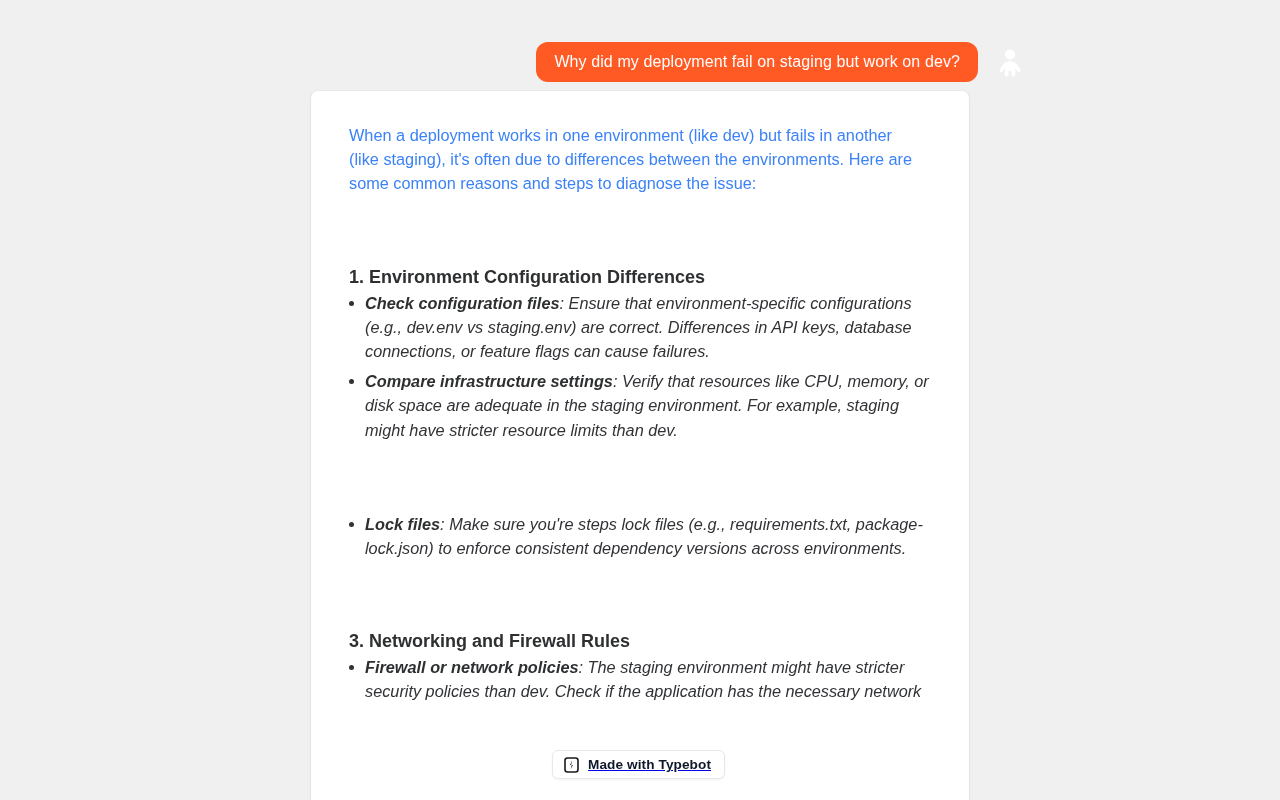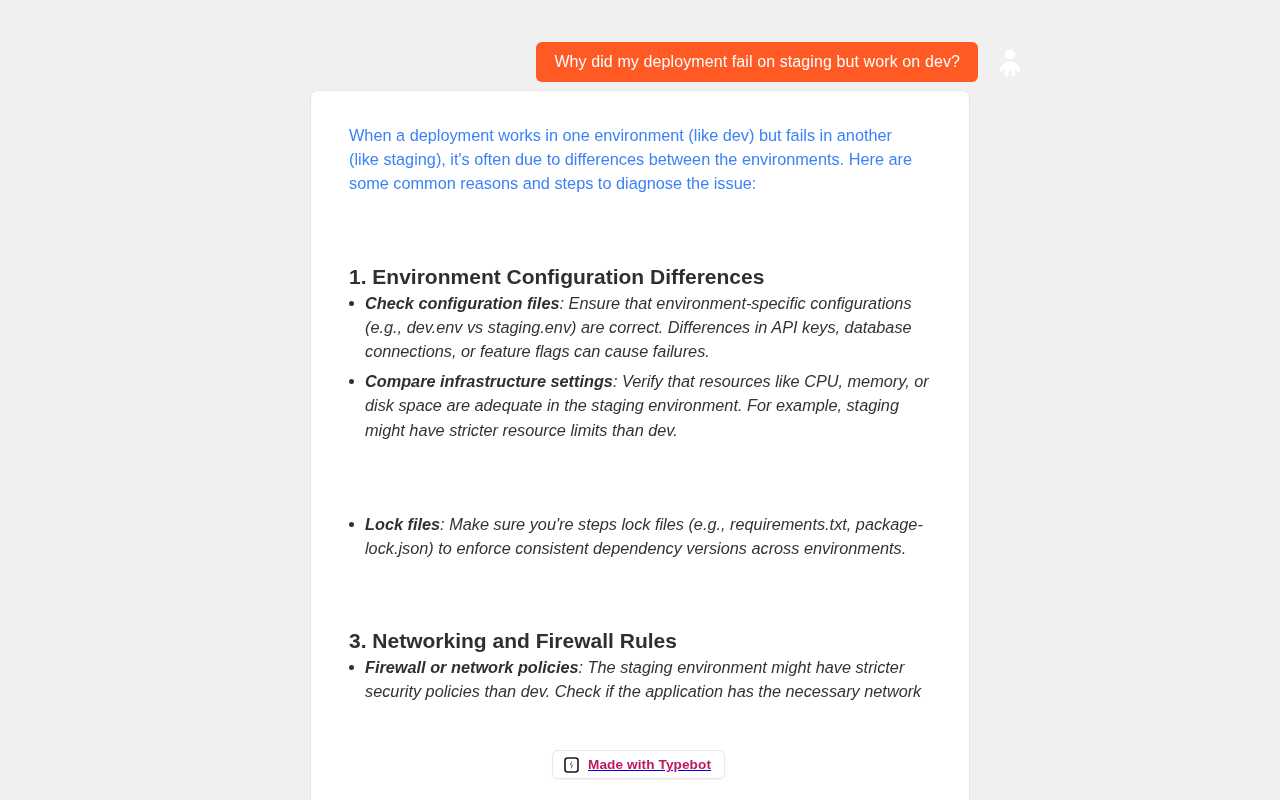--- a/index.html
+++ b/index.html
@@ -35,21 +35,21 @@
     justify-content: flex-end;
     gap: 12px;
   }
 
   .user-bubble {
     background: #ff5924;
     color: #ffffff;
     font-size: 16px;
     line-height: 20px;
     padding: 10px 18px;
-    border-radius: 6px;
+    border-radius: 12px;
     white-space: nowrap;
     letter-spacing: 0.1px;
   }
 
   .avatar {
     width: 40px;
     height: 40px;
     flex: 0 0 40px;
     border-radius: 50%;
     background: #f0f0f0;
@@ -86,21 +86,21 @@
     padding: 0 0 0 0;
     color: #3b82f6;
   }
 
   .section {
     margin-top: 70px;
   }
 
   .section-title {
     font-weight: bold;
-    font-size: 21px;
+    font-size: 18px;
     line-height: 22px;
     color: #2d2f31;
     margin: 0 0 3px 0;
   }
 
   ul.bullets {
     list-style: none;
     margin: 0;
     padding: 0;
     font-style: italic;
@@ -141,21 +141,21 @@
     gap: 9px;
     background: #ffffff;
     border: 1px solid #e8e8e8;
     border-radius: 6px;
     padding: 0 13px 0 11px;
     box-shadow: 0 1px 2px rgba(0,0,0,0.05);
   }
   .typebot-badge .tb-label {
     font-size: 13.6px;
     font-weight: bold;
-    color: #be185d;
+    color: #0f172a;
     letter-spacing: 0.1px;
     white-space: nowrap;
   }
   .tb-logo { display: block; }
 </style>
 </head>
 <body>
 
 <div class="chat-root">
 

